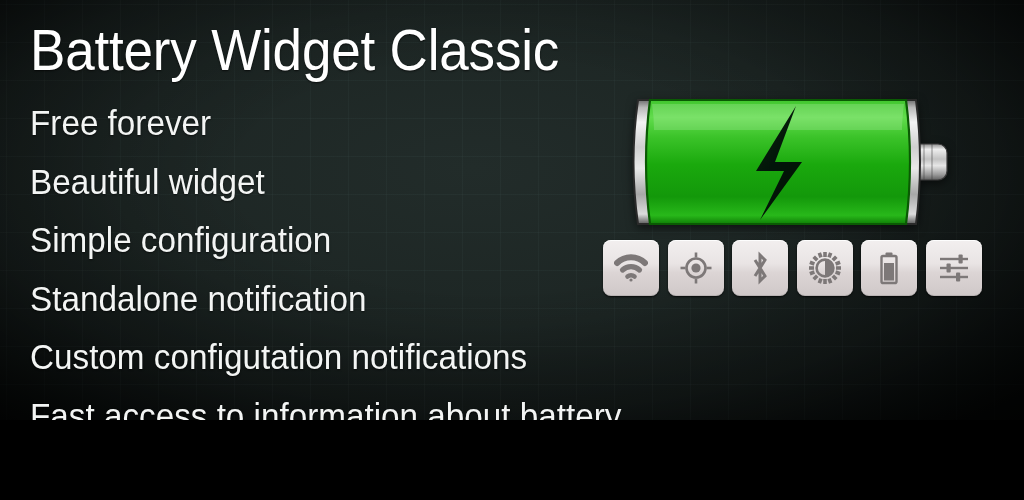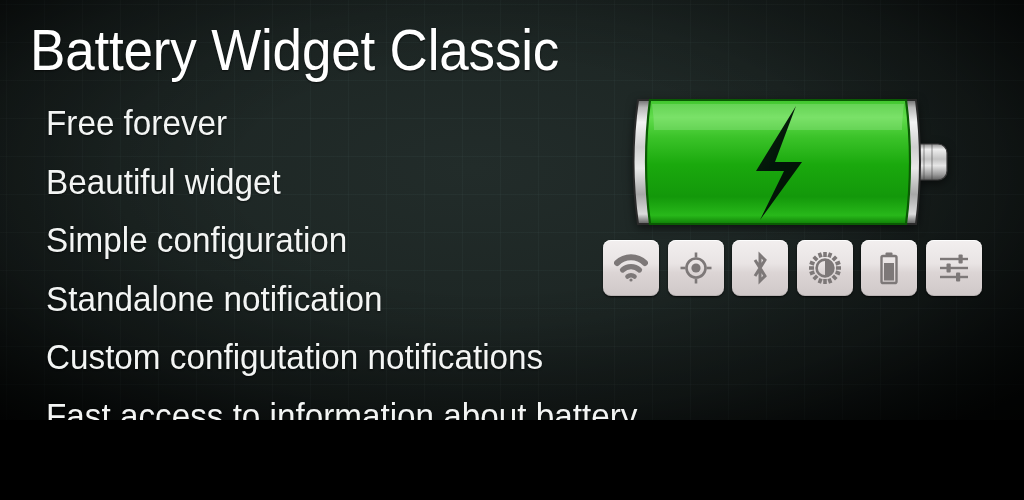--- a/index.html
+++ b/index.html
@@ -51,21 +51,21 @@
     letter-spacing: -0.2px;
     margin: 0;
     padding-top: 22px;
     white-space: nowrap;
     transform: scaleX(0.93);
     transform-origin: left top;
     text-shadow: 0 1px 2px rgba(0,0,0,0.65);
   }
   #feature-list {
     list-style: none;
-    margin: 16px;
+    margin: 0;
     padding: 0;
     margin-top: 15px;
   }
   #feature-list li {
     color: #f3f5f4;
     font-size: 35px;
     line-height: 58.5px;
     font-weight: 300;
     white-space: nowrap;
     transform: scaleX(0.95);

